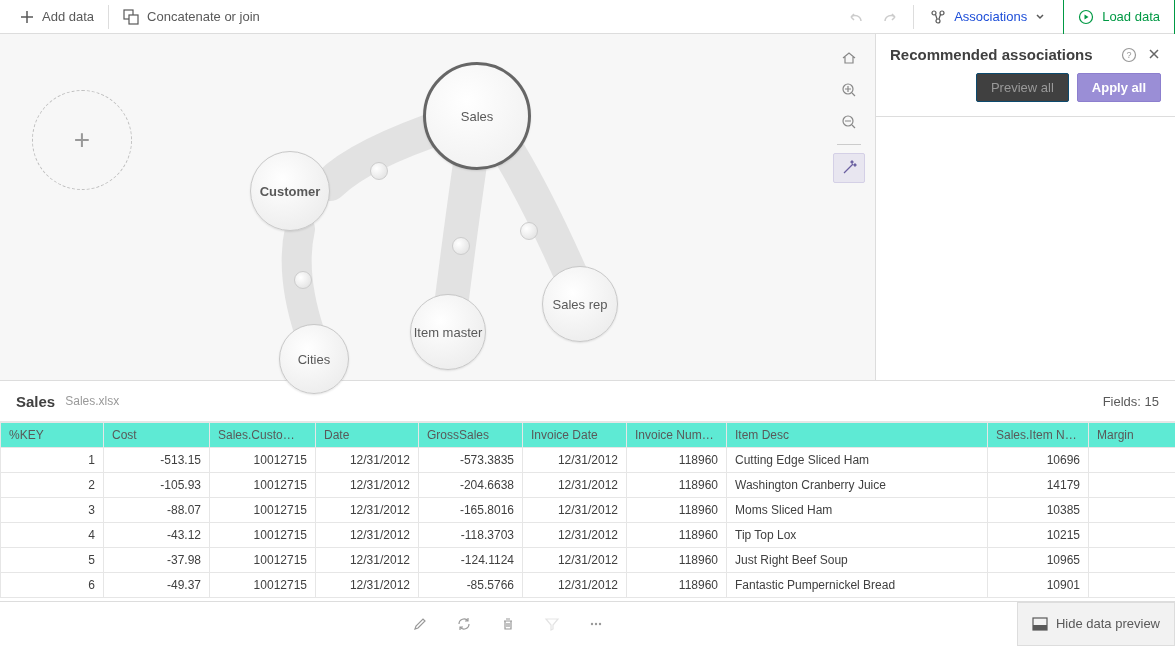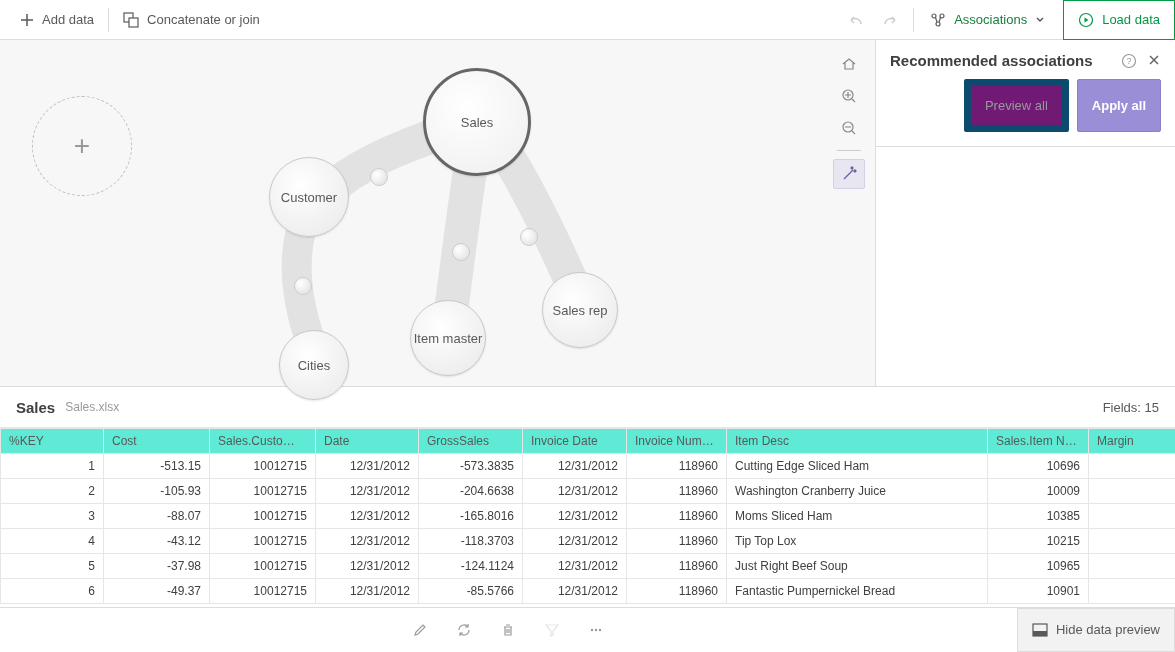--- a/index.html
+++ b/index.html
@@ -1,51 +1,51 @@
 <!DOCTYPE html>
 <html><head>
 <meta charset="utf-8">
 <style>
   * { box-sizing: border-box; margin: 0; padding: 0; }
   body { font-family: "Segoe UI", Arial, sans-serif; font-size: 13px; color: #404040; background: #fff; width: 1175px; height: 652px; overflow: hidden; }
   
-  .toolbar { height: 40px; border-bottom: 1px solid #ddd; display: flex; align-items: center; padding: 0 8px; background: #fff; }
+  .toolbar { height: 34px; border-bottom: 1px solid #ddd; display: flex; align-items: center; padding: 0 8px; background: #fff; }
   .toolbar-left { display: flex; align-items: center; gap: 0; }
   .toolbar-btn { display: flex; align-items: center; gap: 8px; padding: 6px 12px; cursor: pointer; color: #595959; background: transparent; border: none; font-size: 13px; }
   .toolbar-divider { width: 1px; height: 24px; background: #ddd; margin: 0 2px; }
   .toolbar-right { margin-left: auto; display: flex; align-items: center; gap: 4px; }
   .toolbar-icon-btn { width: 32px; height: 32px; display: flex; align-items: center; justify-content: center; cursor: pointer; color: #bbb; background: transparent; border: none; }
-  .assoc-btn { display: flex; align-items: center; gap: 8px; padding: 6px 10px; cursor: pointer; color: #15803d; background: transparent; border: none; font-size: 13px; }
+  .assoc-btn { display: flex; align-items: center; gap: 8px; padding: 6px 10px; cursor: pointer; color: #1d4ed8; background: transparent; border: none; font-size: 13px; }
   .load-btn { display: flex; align-items: center; gap: 8px; padding: 8px 14px; cursor: pointer; color: #009944; background: transparent; border: 1px solid #009944; font-size: 13px; height: 40px; margin: -1px -8px -1px 4px; }
 
   .main-area { display: flex; height: 347px; background: #f7f7f7; border-bottom: 1px solid #ddd; position: relative; }
   .canvas { flex: 1; position: relative; background: #f7f7f7; }
   .add-circle { position: absolute; left: 32px; top: 56px; width: 100px; height: 100px; border: 1px dashed #c0c0c0; border-radius: 50%; display: flex; align-items: center; justify-content: center; color: #999; font-size: 28px; cursor: pointer; }
   
   .bubble { position: absolute; border-radius: 50%; background: radial-gradient(circle at 40% 35%, #ffffff, #e8e8e8); border: 1px solid #c8c8c8; display: flex; align-items: center; justify-content: center; text-align: center; color: #595959; font-size: 13px; box-shadow: 0 1px 2px rgba(0,0,0,0.1); }
   .bubble-sales { left: 423px; top: 28px; width: 108px; height: 108px; border: 3px solid #666; background: radial-gradient(circle at 40% 35%, #ffffff, #eeeeee); }
-  .bubble-customer { left: 269px; top: 117px; width: 80px; height: 80px; }
+  .bubble-customer { left: 250px; top: 117px; width: 80px; height: 80px; font-weight: bold; }
   .bubble-cities { left: 279px; top: 290px; width: 70px; height: 70px; }
   .bubble-item { left: 410px; top: 260px; width: 76px; height: 76px; }
   .bubble-rep { left: 542px; top: 232px; width: 76px; height: 76px; }
   .dot { position: absolute; width: 18px; height: 18px; border-radius: 50%; background: radial-gradient(circle at 35% 35%, #fff, #ddd); border: 1px solid #ccc; z-index: 2; }
   
   .canvas-tools { position: absolute; right: 10px; top: 10px; display: flex; flex-direction: column; gap: 4px; align-items: center; }
   .canvas-tool { width: 30px; height: 28px; display: flex; align-items: center; justify-content: center; cursor: pointer; color: #888; background: transparent; border: none; }
   .tool-divider { width: 24px; height: 1px; background: #ccc; margin: 4px 0; }
   .magic-btn { width: 32px; height: 30px; display: flex; align-items: center; justify-content: center; cursor: pointer; background: #e8e6f0; border: 1px solid #d4d0e6; color: #6a5fa0; border-radius: 2px; }
 
   .side-panel { width: 300px; background: #fff; border-left: 1px solid #ddd; display: flex; flex-direction: column; }
   .panel-header { padding: 12px 14px 10px 14px; display: flex; align-items: center; }
   .panel-title { font-size: 15px; font-weight: 600; color: #404040; flex: 1; }
   .panel-header-icons { display: flex; gap: 10px; color: #888; }
   .panel-stats { padding: 0 14px 12px 14px; color: #595959; line-height: 1.7; }
   .panel-stats .bold { font-weight: 600; }
   .panel-actions { display: flex; gap: 8px; padding: 0 14px 14px 14px; justify-content: flex-end; border-bottom: 1px solid #ddd; }
-  .btn-preview { padding: 12px 14px; border: 7px solid #0c4a6e; background: #701a75; color: #999; border-radius: 2px; cursor: pointer; font-size: 13px; }
+  .btn-preview { padding: 0 14px; border: 1px solid #0c4a6e; background: #404040; color: #999; border-radius: 2px; cursor: pointer; font-size: 13px; }
   .btn-apply { padding: 6px 14px; border: 1px solid #8c7fce; background: #9a8ed6; color: #fff; border-radius: 2px; cursor: pointer; font-size: 13px; font-weight: 600; }
   .panel-hint { padding: 12px 14px; color: #999; font-style: italic; margin-top: auto; line-height: 1.5; }
 
   .preview-header { height: 40px; display: flex; align-items: center; padding: 0 16px; background: #fff; }
   .preview-title { font-size: 15px; font-weight: 600; margin-right: 10px; }
   .preview-file { color: #999; font-size: 12px; }
   .preview-fields { margin-left: auto; color: #595959; }
 
   .table-wrap { height: 180px; overflow: auto; background: #fff; border-top: 1px solid #e6e6e6; }
   table { border-collapse: collapse; table-layout: fixed; width: 1175px; }
@@ -262,21 +262,21 @@
         </tr>
         <tr>
           <td class="num">2</td>
           <td class="num">-105.93</td>
           <td class="num">10012715</td>
           <td class="num">12/31/2012</td>
           <td class="num">-204.6638</td>
           <td class="num">12/31/2012</td>
           <td class="num">118960</td>
           <td>Washington Cranberry Juice</td>
-          <td class="num">10009</td>
+          <td class="num">14179</td>
           <td></td>
         </tr>
         <tr>
           <td class="num">3</td>
           <td class="num">-88.07</td>
           <td class="num">10012715</td>
           <td class="num">12/31/2012</td>
           <td class="num">-165.8016</td>
           <td class="num">12/31/2012</td>
           <td class="num">118960</td>

